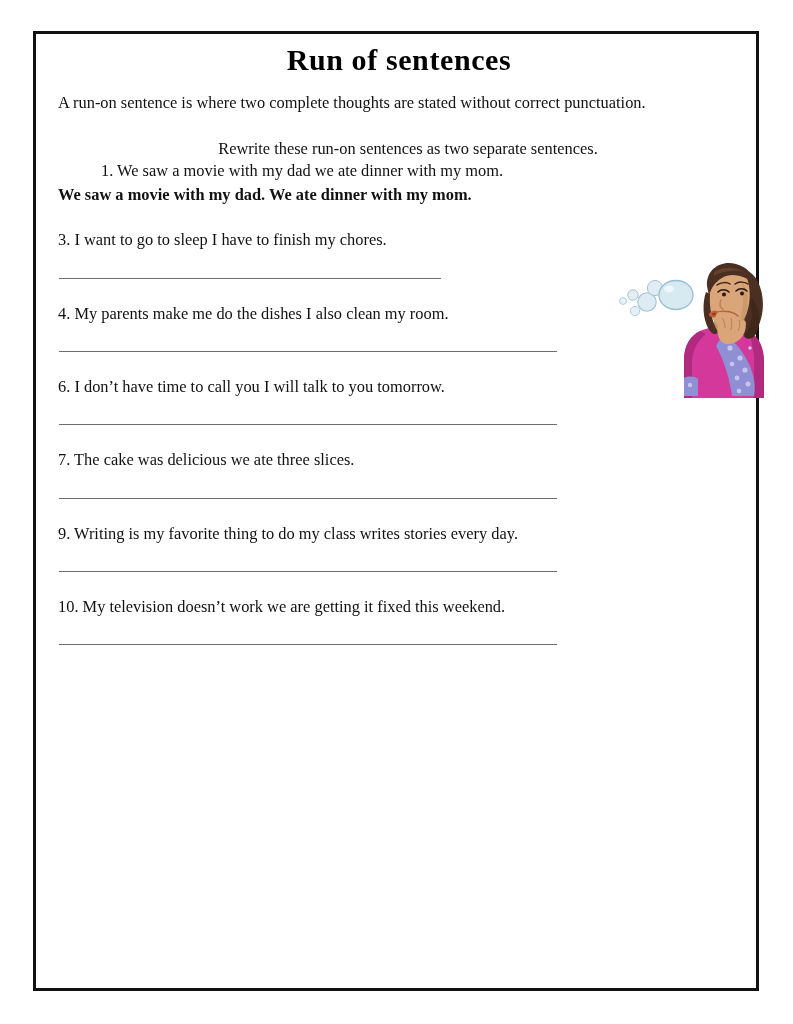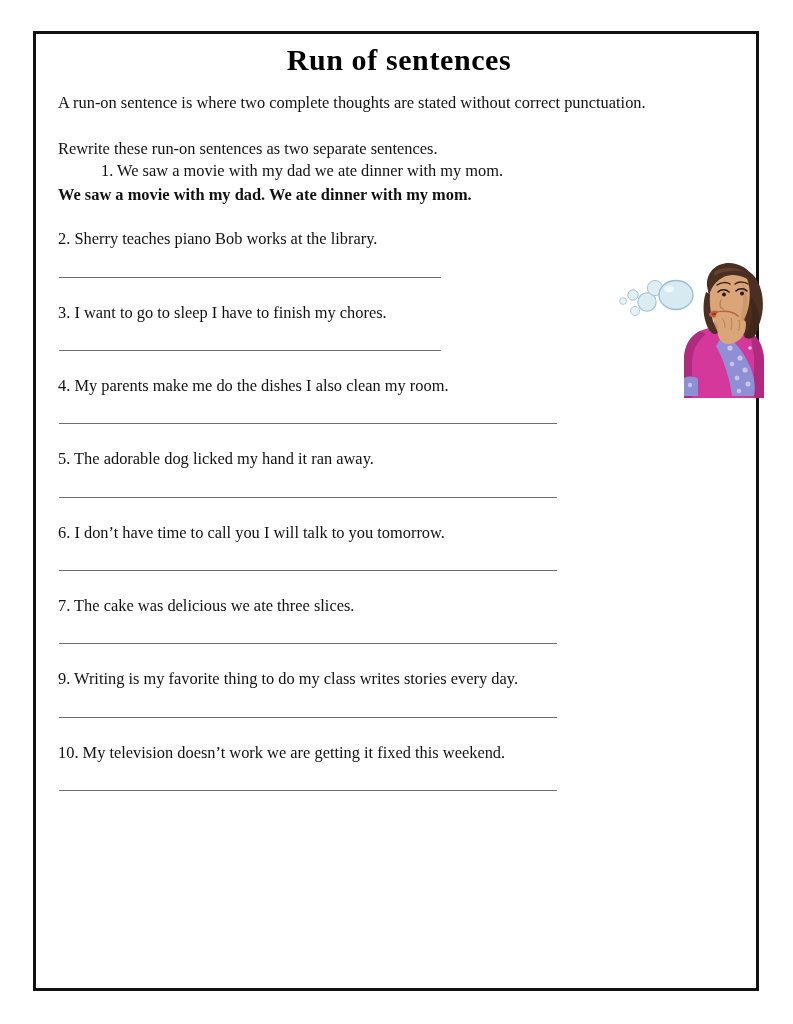--- a/index.html
+++ b/index.html
@@ -58,20 +58,21 @@
     line-height: 1.30;
     white-space: nowrap;
   }
 
   #intro-definition {
     margin-top: 0;
   }
 
   #instruction-line {
     margin-top: 25px;
+    text-align: center;
   }
 
   .question-text {
     margin-top: 0;
   }
 
   #example-question {
     margin-top: 0;
     margin-left: 43px;
   }
@@ -122,39 +123,31 @@
   <div id="content-area">
 
     <div id="intro-definition" class="body-text">A run-on sentence is where two complete thoughts are stated without correct punctuation.</div>
 
     <div id="instruction-line" class="body-text">Rewrite these run-on sentences as two separate sentences.</div>
 
     <div id="example-question" class="body-text">1. We saw a movie with my dad we ate dinner with my mom.</div>
 
     <div id="example-answer" class="body-text">We saw a movie with my dad. We ate dinner with my mom.</div>
 
-    <div class="question-block tight">
-      <div class="body-text question-text">2. Sherry teaches piano Bob works at the library.</div>
-      <div class="answer-line short"></div>
-    </div>
 
     <div class="question-block">
       <div class="body-text question-text">3. I want to go to sleep I have to finish my chores.</div>
       <div class="answer-line short"></div>
     </div>
 
     <div class="question-block">
       <div class="body-text question-text">4. My parents make me do the dishes I also clean my room.</div>
       <div class="answer-line long"></div>
     </div>
 
-    <div class="question-block">
-      <div class="body-text question-text">5. The adorable dog licked my hand it ran away.</div>
-      <div class="answer-line long"></div>
-    </div>
 
     <div class="question-block">
       <div class="body-text question-text">6. I don’t have time to call you I will talk to you tomorrow.</div>
       <div class="answer-line long"></div>
     </div>
 
     <div class="question-block">
       <div class="body-text question-text">7. The cake was delicious we ate three slices.</div>
       <div class="answer-line long"></div>
     </div>

